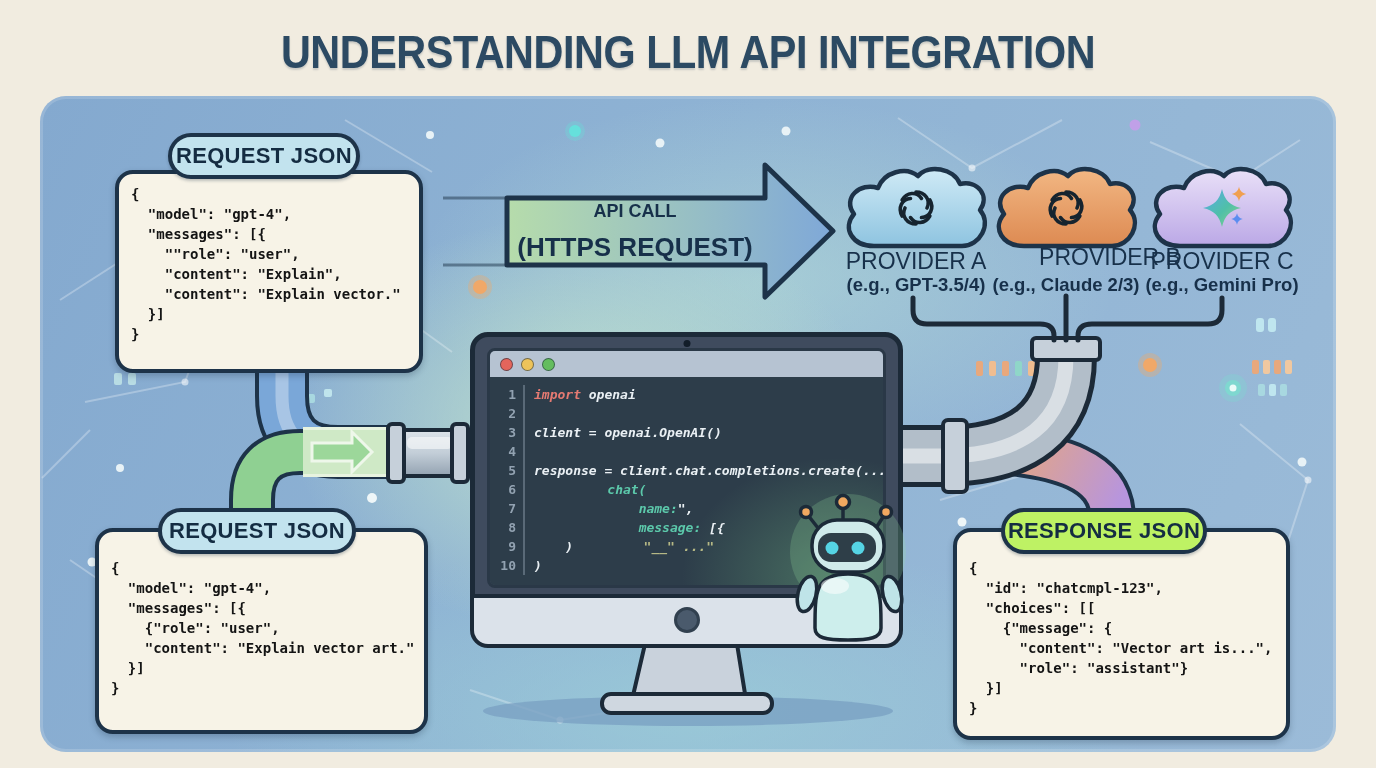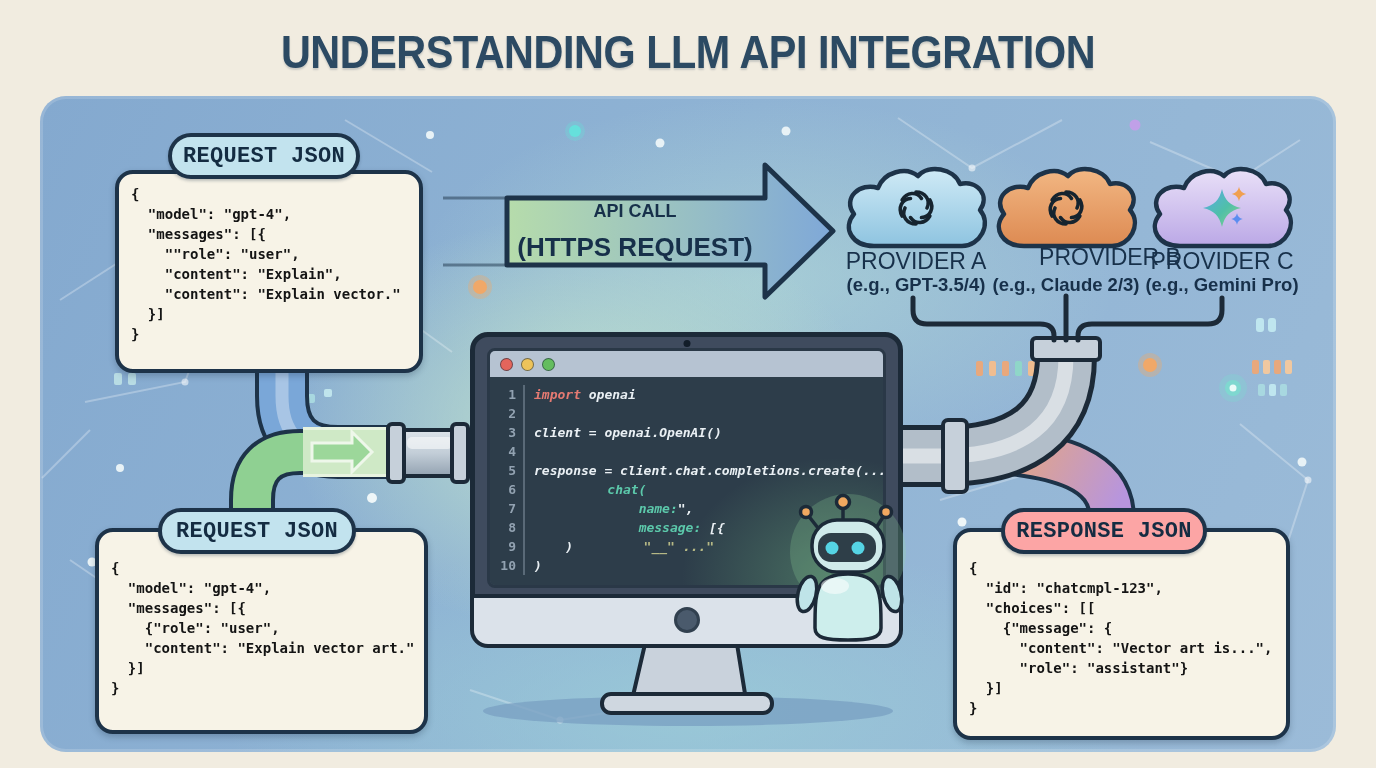--- a/index.html
+++ b/index.html
@@ -18,23 +18,23 @@
       linear-gradient(115deg,#84a9cf 0%,#8fb3d4 45%,#9bbbd8 100%);
     box-shadow:inset 0 0 0 3px rgba(255,255,255,.16);z-index:0;}
   #decor{position:absolute;left:0;top:0;z-index:1;}
   
   .json-box{position:absolute;background:#f7f3e7;border:4px solid #1d3349;border-radius:18px;
     z-index:2;overflow:hidden;box-shadow:0 3px 6px rgba(20,40,60,.25);}
   .json-box pre{margin:0;padding:10px 6px 0 12px;font-family:"DejaVu Sans Mono",monospace;
     font-size:14px;font-weight:700;line-height:20px;color:#141414;white-space:pre;}
   .pill{position:absolute;border:4px solid #1d3349;border-radius:999px;z-index:3;
     display:flex;align-items:center;justify-content:center;font-size:22px;font-weight:800;
-    color:#142c42;letter-spacing:.3px;box-shadow:0 2px 3px rgba(20,40,60,.25);font-family:Liberation Mono, monospace;}
+    color:#142c42;letter-spacing:.3px;box-shadow:0 2px 3px rgba(20,40,60,.25);}
   .pill-blue{background:#c2e3ee;}
-  .pill-green{background:#fca5a5;}
+  .pill-green{background:#bef264;}
   
   .arrow-label{position:absolute;z-index:2;text-align:center;color:#17304a;font-weight:800;white-space:nowrap;}
   
   .prov-name{position:absolute;z-index:2;transform:translateX(-50%);font-size:23px;font-weight:400;
     color:#17304a;white-space:nowrap;}
   .prov-sub{position:absolute;z-index:2;transform:translateX(-50%);font-size:18.5px;font-weight:700;
     color:#17304a;white-space:nowrap;}
   
   .monitor{position:absolute;left:470px;top:332px;width:433px;height:316px;background:#3f4b5e;
     border:5px solid #1c2a38;border-radius:18px;z-index:2;box-sizing:border-box;}

